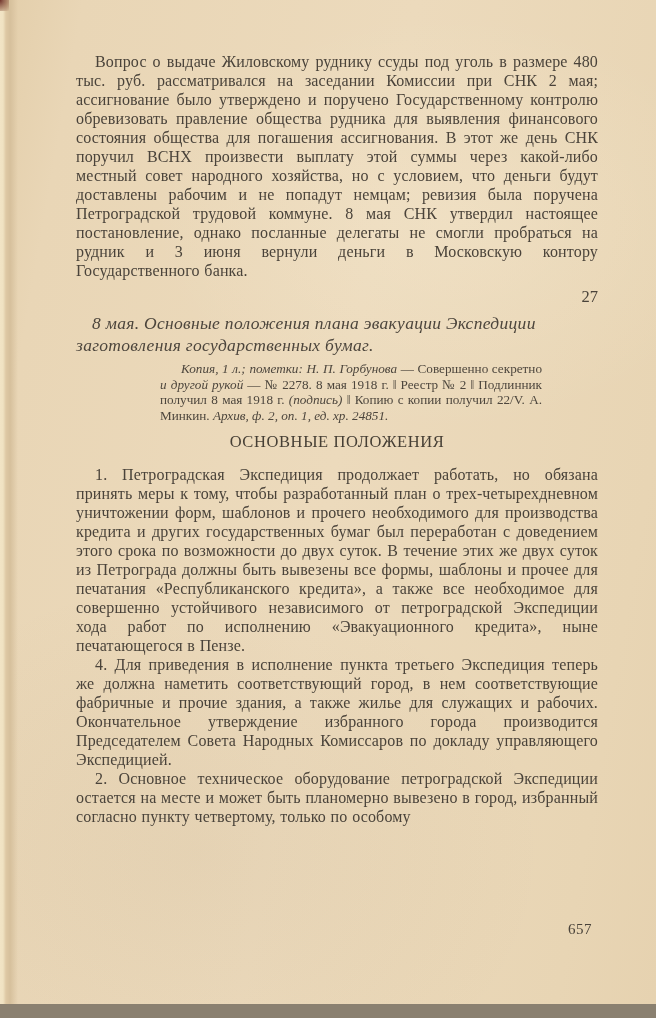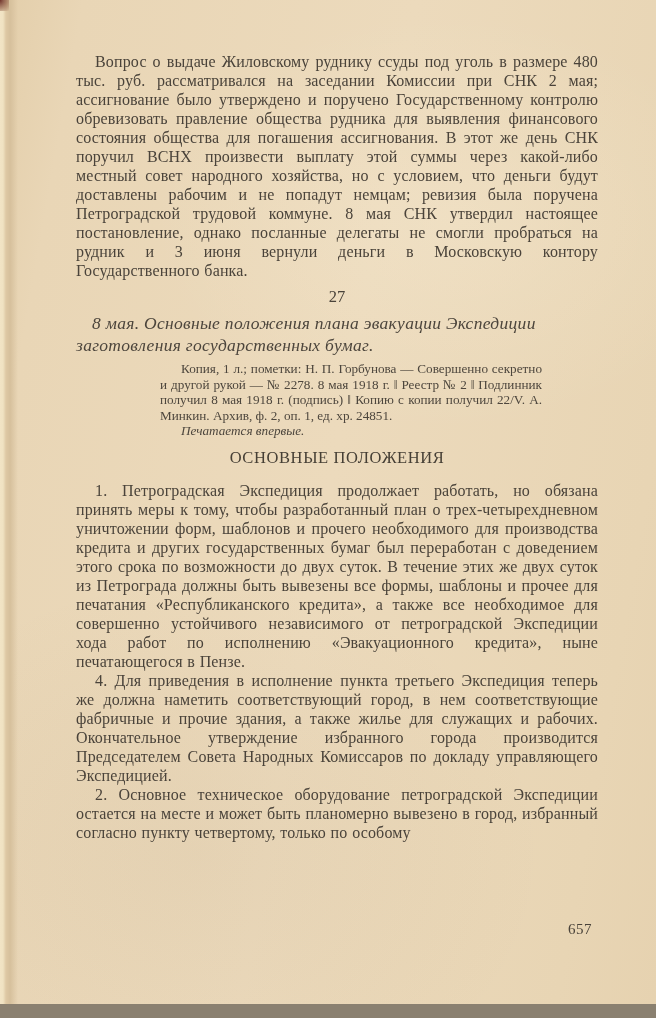--- a/index.html
+++ b/index.html
@@ -46,21 +46,21 @@
     margin: 0;
     font-size: 16px;
     line-height: 19px;
     text-align: justify;
     text-indent: 19px;
     letter-spacing: 0.15px;
     word-spacing: 0.5px;
     color: #4a433a;
   }
   .doc-number {
-    text-align: center;
+    text-align: right;
     font-size: 16.5px;
     line-height: 20px;
     margin: 7px 0 3px 0;
     color: #4a433a;
   }
   .doc-title {
     margin: 6px 0 5px 0;
     font-style: italic;
     font-size: 17.5px;
     line-height: 21.5px;
@@ -78,21 +78,21 @@
   .legend-p {
     margin: 0;
     text-align: justify;
     text-indent: 21px;
   }
   .legend-note {
     margin: 0;
     text-indent: 21px;
     font-style: italic;
   }
-  .seg-it { }
+  .seg-it { font-style: italic; }
   .seg-rm { font-style: normal; }
   .heading {
     margin: 8px 0 13px 0;
     text-align: center;
     font-size: 16.5px;
     line-height: 21px;
     letter-spacing: 0.6px;
     color: #463f35;
   }
   .doc-body p + p { margin-top: 0; }
@@ -115,21 +115,20 @@
   <div class="content">
 
     <p class="body-par">Вопрос о выдаче Жиловскому руднику ссуды под уголь в размере 480 тыс. руб. рассматривался на заседании Комиссии при СНК 2 мая; ассигнование было утверждено и поручено Государственному контролю обревизовать правление общества рудника для выявления финансового состояния общества для погашения ассигнования. В этот же день СНК поручил ВСНХ произвести выплату этой суммы через какой-либо местный совет народного хозяйства, но с условием, что деньги будут доставлены рабочим и не попадут немцам; ревизия была поручена Петроградской трудовой коммуне. 8 мая СНК утвердил настоящее постановление, однако посланные делегаты не смогли пробраться на рудник и 3 июня вернули деньги в Московскую контору Государственного банка.</p>
 
     <div class="doc-number">27</div>
 
     <p class="doc-title">8 мая. Основные положения плана эвакуации Экспедиции заготовления государственных бумаг.</p>
 
     <div class="legend">
       <p class="legend-p"><span class="seg-it">Копия, 1 л.; пометки: Н. П. Горбунова </span><span class="seg-rm">— Совершенно секретно </span><span class="seg-it">и другой рукой </span><span class="seg-rm">— № 2278. 8 мая 1918 г. ‖ Реестр № 2 ‖ Подлинник получил 8 мая 1918 г. </span><span class="seg-it">(подпись)</span><span class="seg-rm"> ‖ Копию с копии получил 22/V. А. Минкин. </span><span class="seg-it">Архив, ф. 2, оп. 1, ед. хр. 24851.</span></p>
-      <p class="legend-note">Печатается впервые.</p>
     </div>
 
     <div class="heading">
       <div>ОСНОВНЫЕ ПОЛОЖЕНИЯ</div>
     </div>
 
     <div class="doc-body">
       <p class="body-par">1. Петроградская Экспедиция продолжает работать, но обязана принять меры к тому, чтобы разработанный план о трех-четырехдневном уничтожении форм, шаблонов и прочего необходимого для производства кредита и других государственных бумаг был переработан с доведением этого срока по возможности до двух суток. В течение этих же двух суток из Петрограда должны быть вывезены все формы, шаблоны и прочее для печатания «Республиканского кредита», а также все необходимое для совершенно устойчивого независимого от петроградской Экспедиции хода работ по исполнению «Эвакуационного кредита», ныне печатающегося в Пензе.</p>
       <p class="body-par">4. Для приведения в исполнение пункта третьего Экспедиция теперь же должна наметить соответствующий город, в нем соответствующие фабричные и прочие здания, а также жилье для служащих и рабочих. Окончательное утверждение избранного города производится Председателем Совета Народных Комиссаров по докладу управляющего Экспедицией.</p>
       <p class="body-par">2. Основное техническое оборудование петроградской Экспедиции остается на месте и может быть планомерно вывезено в город, избранный согласно пункту четвертому, только по особому</p>

